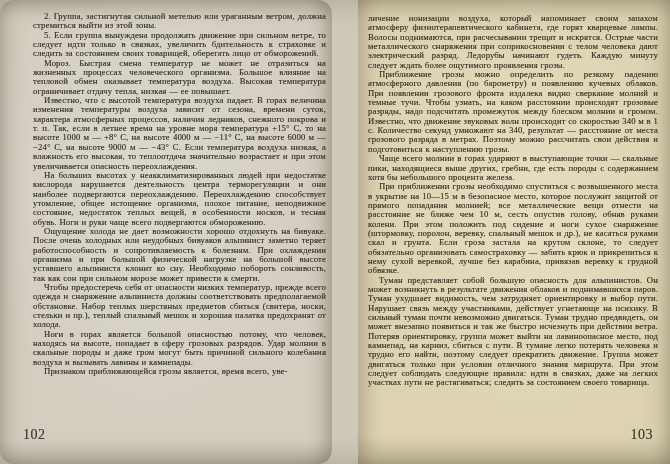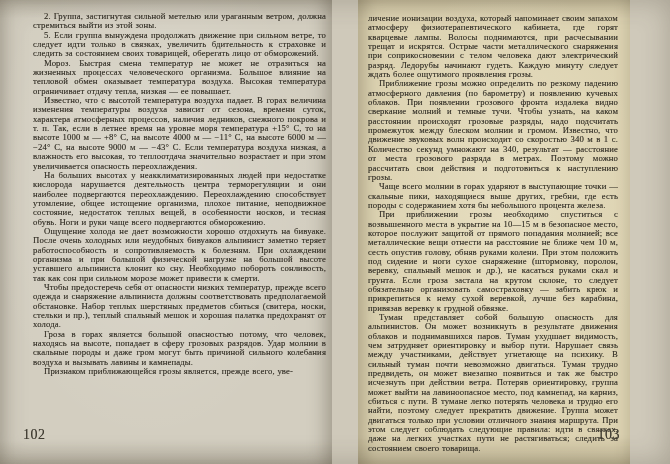--- a/index.html
+++ b/index.html
@@ -33,30 +33,31 @@
   }
   .page.left {
     width: 332px;
     background-color: #d3cec0;
     background-image:
       radial-gradient(ellipse at 45% 40%, rgba(255,255,255,0.20), rgba(255,255,255,0) 65%),
       linear-gradient(180deg, rgba(115,106,88,0.20) 0%, rgba(115,106,88,0) 4%, rgba(115,106,88,0) 95%, rgba(115,106,88,0.24) 100%);
     box-shadow: inset -16px 0 18px -10px rgba(80, 72, 56, 0.38),
                 inset 10px 0 14px -8px rgba(80, 72, 56, 0.20);
     padding: 12px 6px 0 33px;
+    border-radius: 14px;
   }
   .gutter {
     width: 26px;
     height: 100%;
     background: linear-gradient(90deg,
       #c6c0b1 0%, #a59e8e 28%, #6f6858 48%, #8d english8470 55%,
       #b0a68c 68%, #cfc5a4 84%, #dad0af 100%);
   }
   .page.right {
-    width: 272px;
+    width: 312px;
     background-color: #ddd3b2;
     background-image:
       radial-gradient(ellipse at 55% 45%, rgba(255,250,228,0.28), rgba(255,250,228,0) 65%),
       linear-gradient(180deg, rgba(110,98,70,0.16) 0%, rgba(110,98,70,0) 4%, rgba(110,98,70,0) 94%, rgba(110,98,70,0.22) 100%);
     box-shadow: inset 16px 0 18px -10px rgba(86, 76, 54, 0.34),
                 inset -10px 0 14px -8px rgba(86, 76, 54, 0.22);
     padding: 14px 12px 0 10px;
   }
   .text-col {
     width: 100%;
@@ -74,37 +75,37 @@
   .para .lead { font-weight: normal; }
   .pagenum {
     position: absolute;
     bottom: 21px;
     font-size: 14px;
     letter-spacing: 0.5px;
     color: #3e3a30;
     text-shadow: 0 0 0.5px rgba(55, 51, 42, 0.5);
   }
   .pagenum.left-num { left: 23px; }
-  .pagenum.right-num { right: 10px; margin-top: 10px; }
+  .pagenum.right-num { right: 17px; margin-top: 10px; }
 </style>
 </head>
 <body>
 
 <div class="spread">
   <div class="page left">
     <div class="text-col" id="left-col">
         <p class="para indent">2. Группа, застигнутая сильной метелью или ураганным ветром, должна стремиться выйти из этой зоны.</p>
         <p class="para indent">5. Если группа вынуждена продолжать движение при сильном ветре, то следует идти только в связках, увеличить бдительность к страховке и следить за состоянием своих товарищей, оберегать лицо от обморожений.</p>
         <p class="para indent"><b class="lead">Мороз.</b> Быстрая смена температур не может не отразиться на жизненных процессах человеческого организма. Большое влияние на тепловой обмен оказывает температура воздуха. Высокая температура ограничивает отдачу тепла, низкая — ее повышает.</p>
         <p class="para indent">Известно, что с высотой температура воздуха падает. В горах величина изменения температуры воздуха зависит от сезона, времени суток, характера атмосферных процессов, наличия ледников, снежного покрова и т. п. Так, если в летнее время на уровне моря температура +15° С, то на высоте 1000 м — +8° С, на высоте 4000 м — −11° С, на высоте 6000 м — −24° С, на высоте 9000 м — −43° С. Если температура воздуха низкая, а влажность его высокая, то теплоотдача значительно возрастает и при этом увеличивается опасность переохлаждения.</p>
         <p class="para indent">На больших высотах у неакклиматизированных людей при недостатке кислорода нарушается деятельность центра терморегуляции и они наиболее подвергаются переохлаждению. Переохлаждению способствует утомление, общее истощение организма, плохое питание, неподвижное состояние, недостаток теплых вещей, в особенности носков, и тесная обувь. Ноги и руки чаще всего подвергаются обморожению.</p>
         <p class="para indent">Ощущение холода не дает возможности хорошо отдохнуть на бивуаке. После очень холодных или неудобных бивуаков альпинист заметно теряет работоспособность и сопротивляемость к болезням. При охлаждении организма и при большой физической нагрузке на большой высоте уставшего альпиниста клонит ко сну. Необходимо побороть сонливость, так как сон при сильном морозе может привести к смерти.</p>
         <p class="para indent">Чтобы предостеречь себя от опасности низких температур, прежде всего одежда и снаряжение альпиниста должны соответствовать предполагаемой обстановке. Набор теплых шерстяных предметов сбиться (свитера, носки, стельки и пр.), теплый спальный мешок и хорошая палатка предохранят от холода.</p>
-        <p class="para indent"><b class="lead">Гроза</b> в горах является большой опасностью потому, что человек, находясь на высоте, попадает в сферу грозовых разрядов. Удар молнии в скальные породы и даже гром могут быть причиной сильного колебания воздуха и вызывать лавины и камнепады.</p>
-        <p class="para indent">Признаком приближающейся грозы является, прежде всего, уве-</p>
+        <p class="para indent"><b class="lead">Ноги</b> в горах является большой опасностью потому, что человек, находясь на высоте, попадает в сферу грозовых разрядов. Удар молнии в скальные породы и даже гром могут быть причиной сильного колебания воздуха и вызывать лавины и камнепады.</p>
+        <p class="para indent">Признаком приближающейся грозы является, время всего, уве-</p>
       </div>
     <div class="pagenum left-num">102</div>
   </div>
   <div class="gutter"></div>
   <div class="page right">
     <div class="text-col" id="right-col">
         <p class="para">личение ионизации воздуха, который напоминает своим запахом атмосферу физиотерапевтического кабинета, где горят кварцевые лампы. Волосы поднимаются, при расчесывании трещат и искрятся. Острые части металлического снаряжения при соприкосновении с телом человека дают электрический разряд. Ледорубы начинают гудеть. Каждую минуту следует ждать более ощутимого проявления грозы.</p>
         <p class="para indent">Приближение грозы можно определить по резкому падению атмосферного давления (по барометру) и появлению кучевых облаков. При появлении грозового фронта издалека видно сверкание молний и темные тучи. Чтобы узнать, на каком расстоянии происходят грозовые разряды, надо подсчитать промежуток между блеском молнии и громом. Известно, что движение звуковых волн происходит со скоростью 340 м в 1 с. Количество секунд умножают на 340, результат — расстояние от места грозового разряда в метрах. Поэтому можно рассчитать свои действия и подготовиться к наступлению грозы.</p>
         <p class="para indent">Чаще всего молнии в горах ударяют в выступающие точки — скальные пики, находящиеся выше других, гребни, где есть породы с содержанием хотя бы небольшого процента железа.</p>
         <p class="para indent">При приближении грозы необходимо спуститься с возвышенного места в укрытие на 10—15 м в безопасное место, которое послужит защитой от прямого попадания молнией; все металлические вещи отнести на расстояние не ближе чем 10 м, сесть опустив голову, обняв руками колени. При этом положить под сидение и ноги сухое снаряжение (штормовку, поролон, веревку, спальный мешок и др.), не касаться руками скал и грунта. Если гроза застала на крутом склоне, то следует обязательно организовать самостраховку — забить крюк и прикрепиться к нему сухой веревкой, лучше без карабина, привязав веревку к грудной обвязке.</p>

